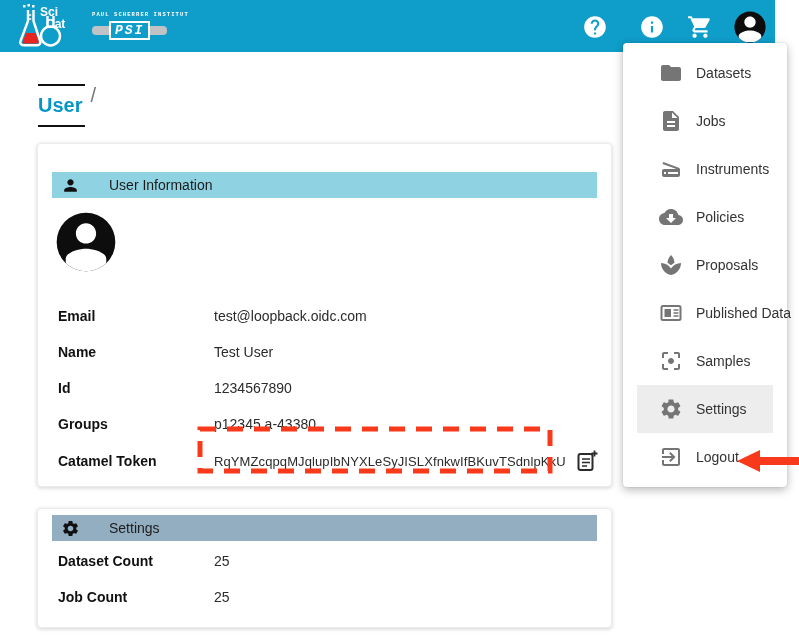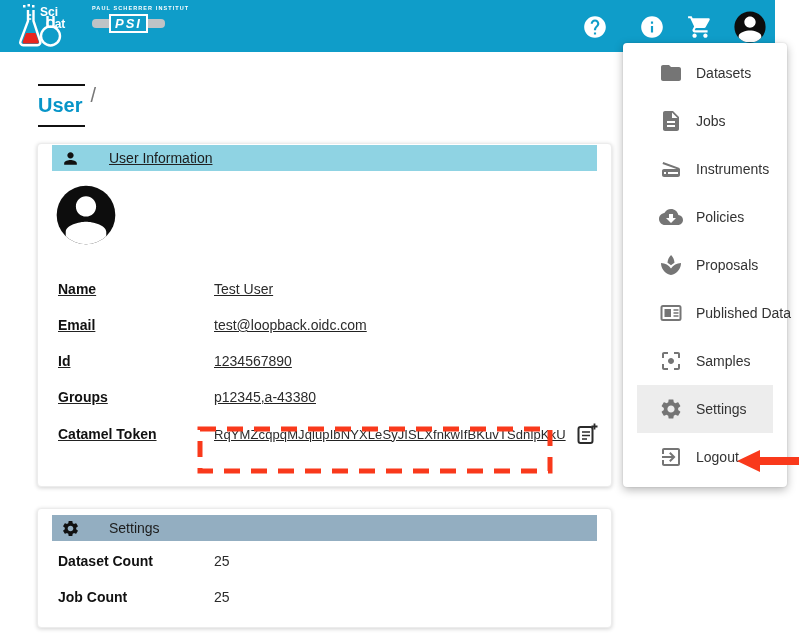--- a/index.html
+++ b/index.html
@@ -7,21 +7,21 @@
   body {
     position:relative; background:#fff; overflow:hidden;
     font-family:"Liberation Sans", sans-serif; color:#222;
   }
   
   .appbar {
     position:absolute; top:0; left:0; width:775px; height:52px;
     background:#0f9dc9; display:flex; align-items:center;
   }
   .scicat-logo { position:absolute; left:14px; top:3px; }
-  .psi-logo { position:absolute; left:92px; top:5px; width:84px; }
+  .psi-logo { position:absolute; left:92px; top:11px; width:84px;font-family:Liberation Mono, monospace; }
   .psi-top { color:#fff; font-size:5.5px; font-weight:bold; letter-spacing:1.1px; white-space:nowrap; margin-bottom:3px; }
   .psi-bar { display:flex; align-items:center; }
   .psi-seg { height:9px; width:22px; background:#bfc3c6; border-radius:4px; }
   .psi-box {
     border:2px solid #fff; background:#0f9dc9; color:#fff; z-index:1;
     font-weight:bold; font-style:italic; font-size:13px; letter-spacing:2px;
     padding:0 4px; margin:0 -5px; line-height:15px;
   }
   .appbar-btn { position:absolute; top:14px; width:26px; height:26px; cursor:pointer; }
   .appbar-btn svg { width:26px; height:26px; fill:#fff; }
@@ -36,21 +36,21 @@
     color:#0795c8; font-weight:bold; text-decoration:none; cursor:pointer;
     border-top:2px solid #111; border-bottom:2px solid #111; padding:8px 3px 8px 0;
   }
   .crumb-sep { color:#777; margin-left:5px; }
   
   .card {
     position:absolute; left:37px; width:575px; background:#fff;
     border:1px solid #ececec; border-radius:4px;
     box-shadow:0 1px 4px rgba(0,0,0,.18);
   }
-  .card-user { top:143px; height:344px; padding-top:1px;text-decoration:underline; }
+  .card-user { top:143px; height:344px; padding-top:28px; }
   .card-settings { top:508px; height:120px; padding-top:6px; }
   .card-head { margin:0 14px; height:26px; display:flex; align-items:center; }
   .head-user { background:#8fd3e3; }
   .head-settings { background:#93aec1; }
   .card-head svg { width:19px; height:19px; fill:#111; margin-left:9px; }
   .card-head .card-title { margin-left:29px; font-size:14px; color:#1c1c1c; }
   .big-avatar { margin:12px 0 0 16px; width:64px; height:64px; }
   .rows-user { margin-top:24px; }
   .rows-settings { margin-top:2px; }
   .frow { display:flex; align-items:center; height:36px; }
@@ -145,26 +145,26 @@
           <circle cx="12" cy="12" r="11"></circle>
         </clipPath>
       <circle cx="12" cy="12" r="11" fill="#0d0d0d"></circle>
       <g clip-path="url(#bigav)">
           <path d="M12 12.6c2.1 0 3.8-1.7 3.8-3.8S14.1 5 12 5 8.2 6.7 8.2 8.8s1.7 3.8 3.8 3.8zm0 1.9c-2.54 0-7.6 1.27-7.6 3.8V23h15.2v-4.7c0-2.53-5.06-3.8-7.6-3.8z" fill="#fff"></path>
         </g>
     </svg>
   </div>
   <div class="rows-user">
     <div class="frow">
+      <span class="flabel">Email</span>
+      <span class="fvalue">test@loopback.oidc.com</span>
+    </div>
+    <div class="frow">
       <span class="flabel">Name</span>
       <span class="fvalue">Test User</span>
-    </div>
-    <div class="frow">
-      <span class="flabel">Email</span>
-      <span class="fvalue">test@loopback.oidc.com</span>
     </div>
     <div class="frow">
       <span class="flabel">Id</span>
       <span class="fvalue">1234567890</span>
     </div>
     <div class="frow">
       <span class="flabel">Groups</span>
       <span class="fvalue">p12345,a-43380</span>
     </div>
     <div class="frow frow-token">

